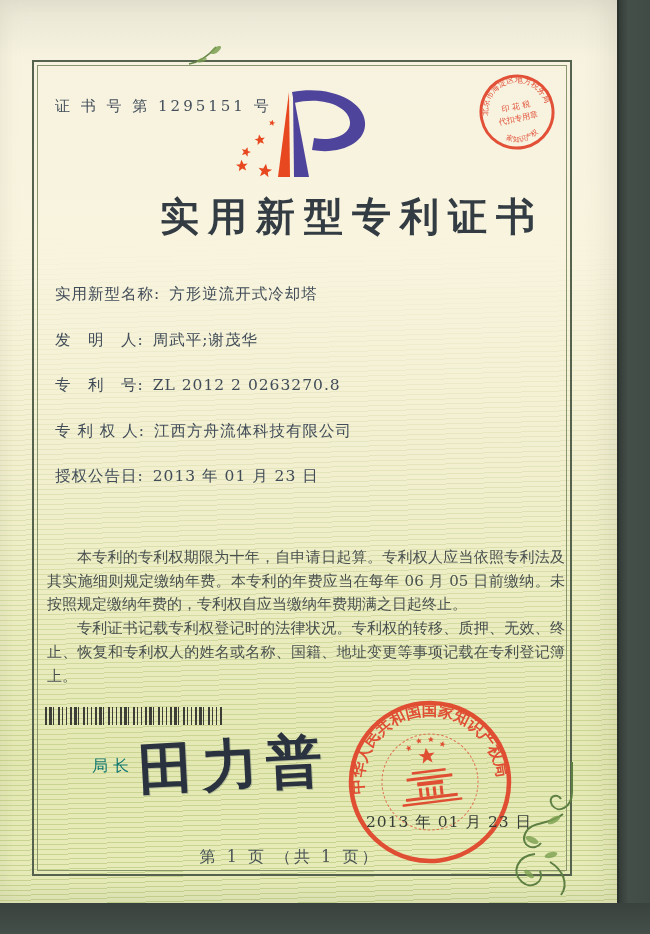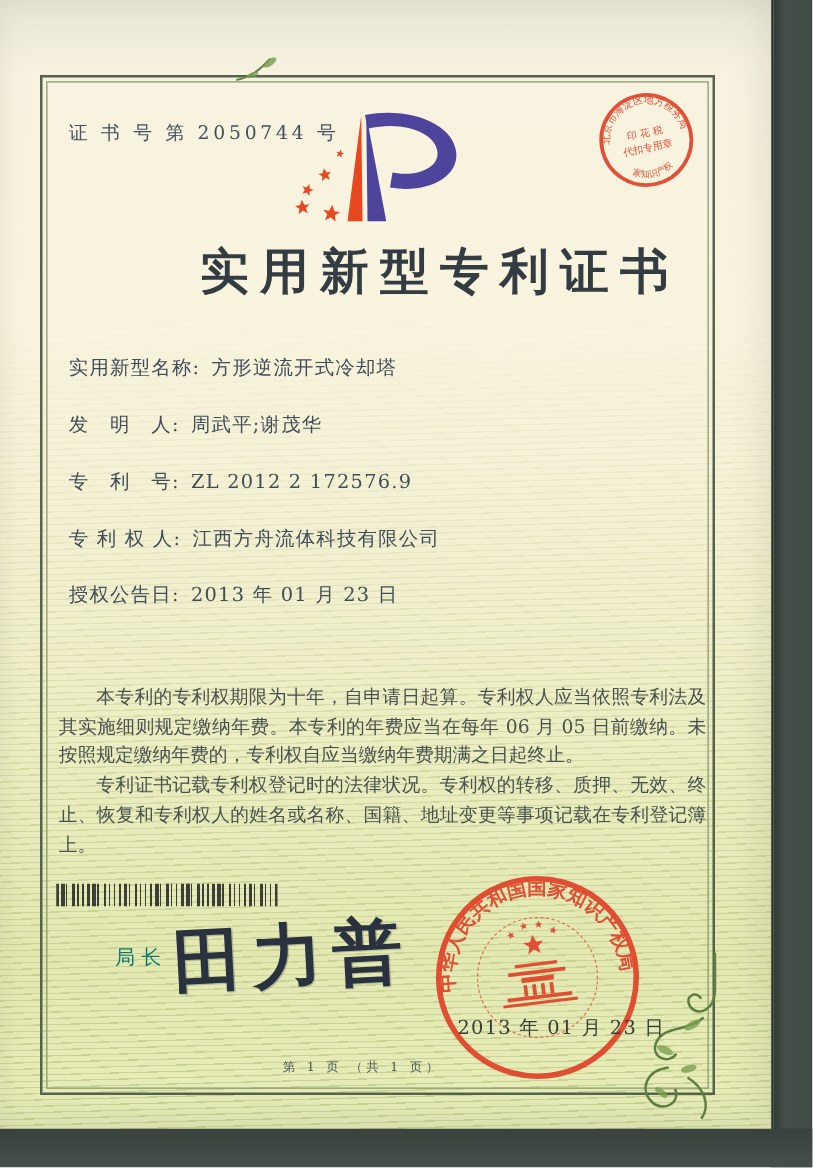--- a/index.html
+++ b/index.html
@@ -107,39 +107,39 @@
   .office-seal {
     position:absolute; left:345px; top:697px; width:170px; height:170px; z-index:4;
     transform:rotate(-7deg); mix-blend-mode:multiply; opacity:.93;
   }
   .issue-date {
     position:absolute; left:366px; top:812px; z-index:5;
     font-size:15.5px; letter-spacing:1px; color:#373e37; font-weight:500;
   }
   .footer {
     position:absolute; left:158px; top:847px; width:264px; text-align:center;
-    font-size:10px; letter-spacing:3px; color:#4a5355;
+    font-size:16px; letter-spacing:3px; color:#4a5355;
   }
 
   .ornament-top { position:absolute; left:186px; top:44px; width:42px; height:30px; z-index:3; }
   .ornament-br  { position:absolute; left:505px; top:762px; width:112px; height:136px; z-index:3; }
 
   svg text { font-family:"DejaVu Serif","Liberation Serif",serif; }
 </style>
 </head>
 <body>
 
 <div class="scan">
 
   <div class="paper"></div>
   <div class="frame"></div>
 
   <div class="content">
 
-    <div class="cert-no">证 书 号 第 2050744 号</div>
+    <div class="cert-no">证 书 号 第 1295151 号</div>
 
     <svg class="logo" viewBox="0 0 170 102">
       <defs>
         <path id="star-shape" d="M0,-10 L2.94,-3.09 L9.51,-3.09 L4.19,1.18 L5.88,8.09 L0,4 L-5.88,8.09 L-4.19,1.18 L-9.51,-3.09 L-2.94,-3.09 Z"></path>
       </defs>
       <g fill="#e8481f">
         <use href="#star-shape" transform="translate(44,39) scale(0.34) rotate(12)"></use>
         <use href="#star-shape" transform="translate(32,56) scale(0.55) rotate(-10)"></use>
         <use href="#star-shape" transform="translate(18,68) scale(0.5) rotate(18)"></use>
         <use href="#star-shape" transform="translate(14,82) scale(0.62) rotate(-6)"></use>
@@ -169,21 +169,21 @@
     <div class="title">实用新型专利证书</div>
 
     <div class="fields">
       <div class="field">
         <span class="flabel">实用新型名称:</span><span class="fvalue">方形逆流开式冷却塔</span>
       </div>
       <div class="field">
         <span class="flabel">发　明　人:</span><span class="fvalue">周武平;谢茂华</span>
       </div>
       <div class="field">
-        <span class="flabel">专　利　号:</span><span class="fvalue">ZL 2012 2 172576.9</span>
+        <span class="flabel">专　利　号:</span><span class="fvalue">ZL 2012 2 0263270.8</span>
       </div>
       <div class="field">
         <span class="flabel">专 利 权 人:</span><span class="fvalue">江西方舟流体科技有限公司</span>
       </div>
       <div class="field">
         <span class="flabel">授权公告日:</span><span class="fvalue">2013 年 01 月 23 日</span>
       </div>
     </div>
 
     <div class="paras">

